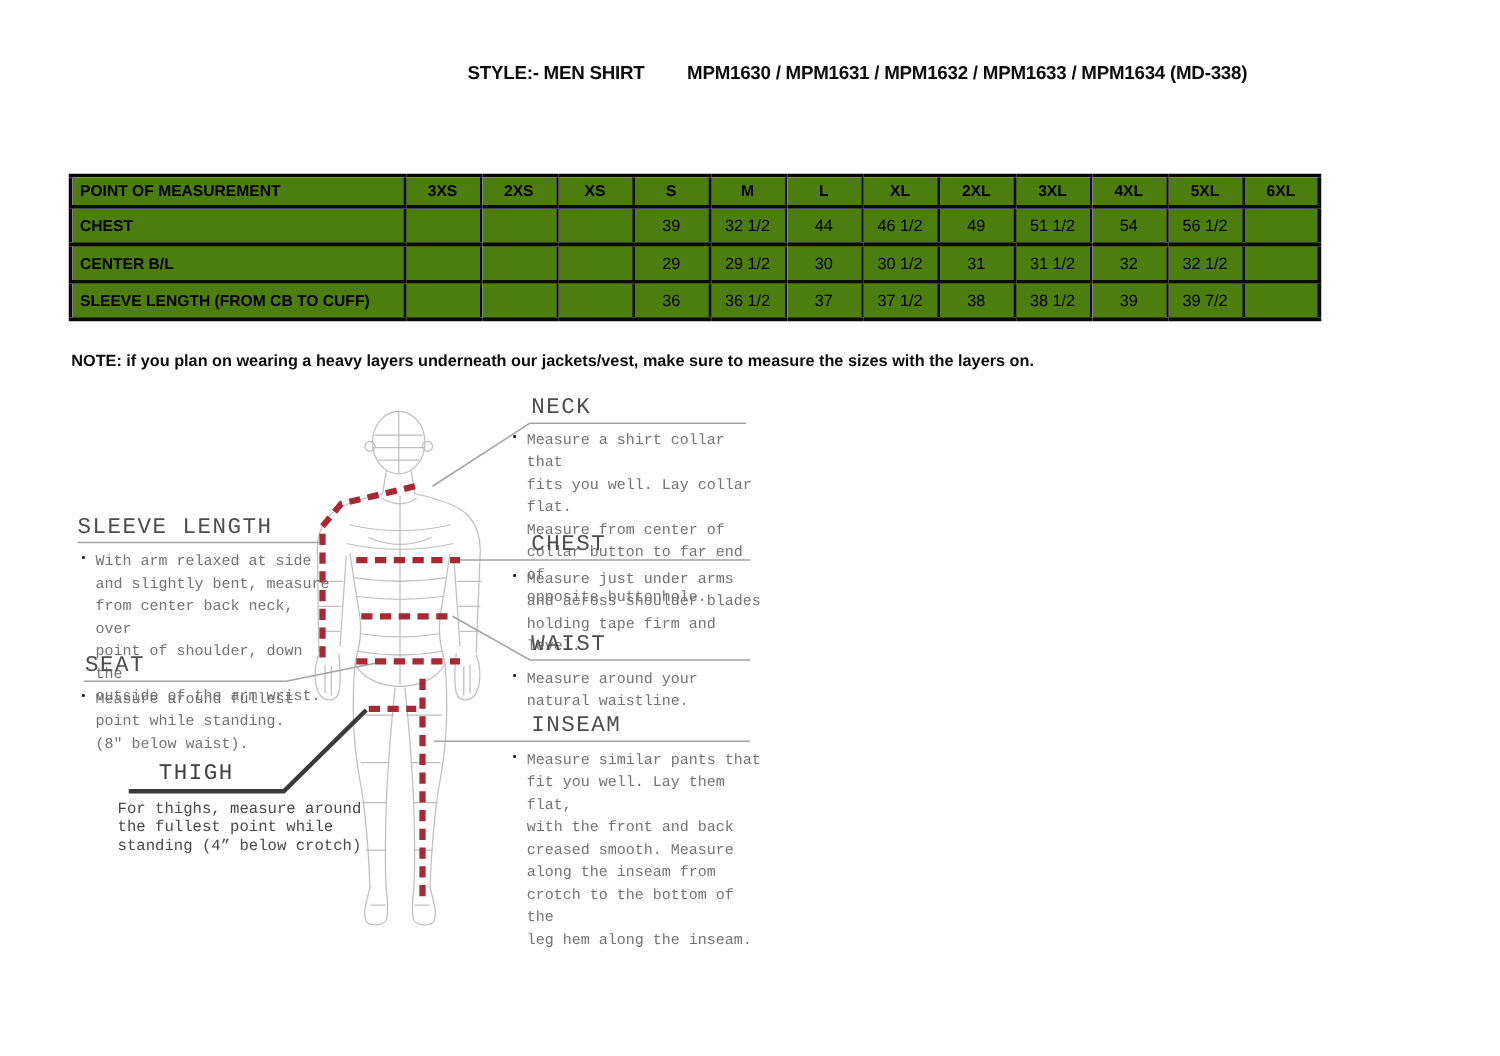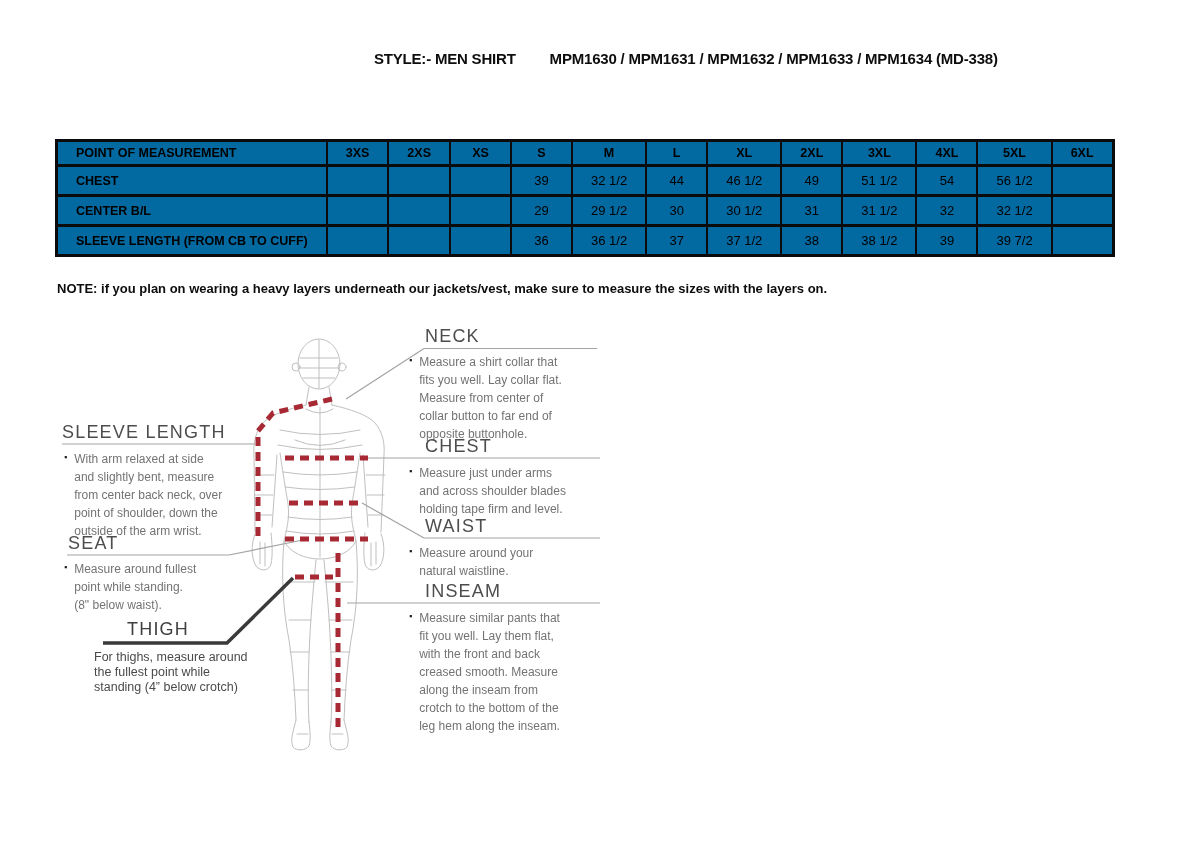--- a/index.html
+++ b/index.html
@@ -13,35 +13,35 @@
     letter-spacing:-0.2px;white-space:nowrap;color:#0d0d0d;
   }
   .doc-title .gap{display:inline-block;width:34px;}
   
   table.size-table{
     position:absolute;left:55px;top:139px;border-collapse:collapse;table-layout:fixed;
     border:3px solid #0b0b0b;
   }
   table.size-table th,table.size-table td{
     border:2px solid #0b0b0b;border-top-width:3px;border-bottom-width:3px;
-    padding:0 18px;background:#0369a1;overflow:hidden;white-space:nowrap;
+    padding:0 6px;background:#4d7c0f;overflow:hidden;white-space:nowrap;
   }
   table.size-table th{height:22px;font-size:12.5px;font-weight:bold;text-align:center;}
   table.size-table th.pom{text-align:left;}
   table.size-table td{height:27px;font-size:13px;text-align:center;font-weight:normal;}
   table.size-table td.rowlabel{text-align:left;font-weight:bold;font-size:12.5px;}
   col.c-label{width:267px;}
   col.c-size{width:61px;}
   
   .note{
     position:absolute;left:57px;top:281px;font-size:13px;font-weight:bold;color:#0d0d0d;
     white-space:nowrap;
   }
   
-  .diagram{position:absolute;left:0;top:320px;width:660px;height:460px;}
+  .diagram{position:absolute;left:0;top:310px;width:660px;height:460px;font-family:Liberation Mono, monospace;}
   .diagram svg{position:absolute;left:0;top:0;}
   .dlabel{position:absolute;}
   .dlabel .hd{
     font-size:18px;letter-spacing:1.2px;color:#4d4d4d;font-weight:400;white-space:nowrap;
   }
   .desc{position:absolute;display:flex;align-items:flex-start;}
   .desc .bullet{
     font-size:9px;line-height:14px;color:#1a1a1a;margin-right:7px;flex:none;
   }
   .desc .txt{

